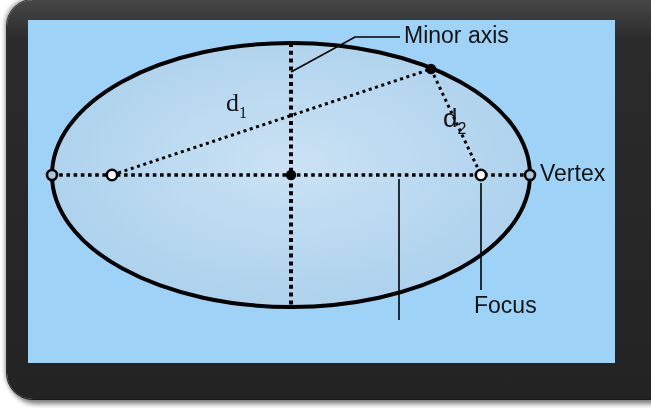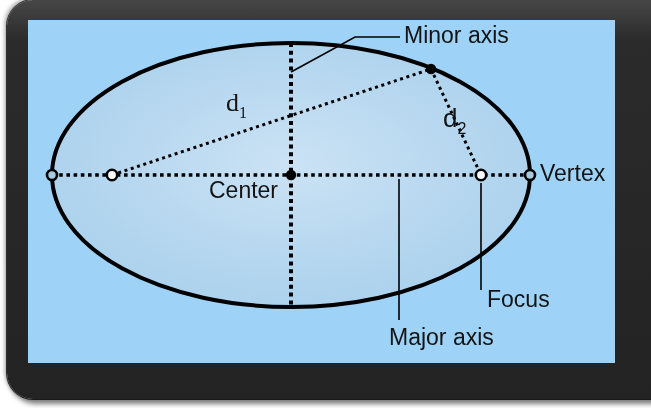--- a/index.html
+++ b/index.html
@@ -84,25 +84,23 @@
         <circle cx="24" cy="155" r="5" fill="#a7c9e0" stroke="#000000" stroke-width="2.6"></circle>
         <circle cx="502" cy="155" r="5" fill="#a7c9e0" stroke="#000000" stroke-width="2.6"></circle>
         <circle cx="84" cy="155" r="5.2" fill="#f8fbfe" stroke="#000000" stroke-width="2.6"></circle>
         <circle cx="453" cy="155" r="5.2" fill="#f8fbfe" stroke="#000000" stroke-width="2.6"></circle>
       </svg>
 
       <div class="lbl" style="left:376px; top:3px;">Minor axis</div>
 
       <div class="lbl" style="left:512px; top:141px;">Vertex</div>
 
-      <div class="lbl" style="left:181px; top:158px;">Center</div>
 
-      <div class="lbl" style="left:446px; top:267px;margin-left:13px;">Focus</div>
+      <div class="lbl" style="left:446px; top:273px;">Focus</div>
 
-      <div class="lbl" style="left:361px; top:305px;">Major axis</div>
 
       <div class="lbl d-label" style="left:198px; top:69px;font-family:Liberation Serif, serif;"><span>d</span><span class="sub">1</span></div>
 
       <div class="lbl d-label" style="left:415px; top:84px;"><span>d</span><span class="sub">2</span></div>
 
     </div>
   </div>
 </div>
 
 </body></html>

